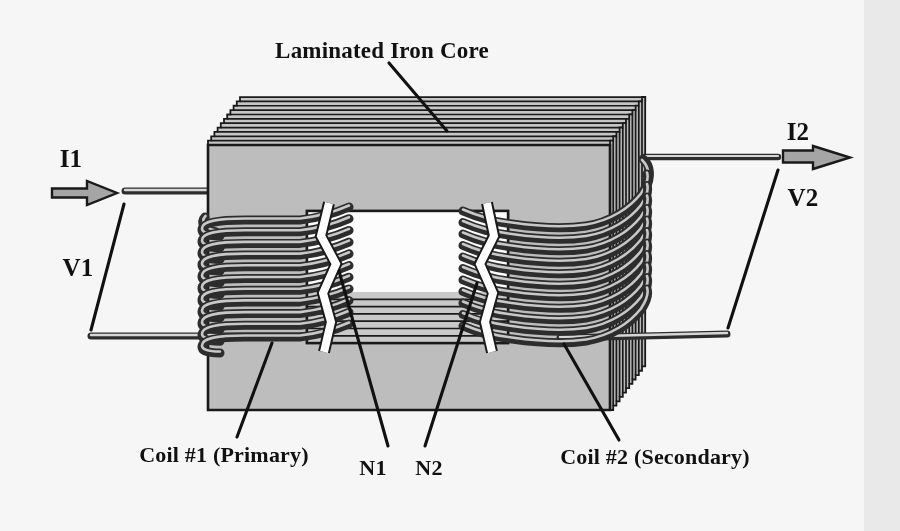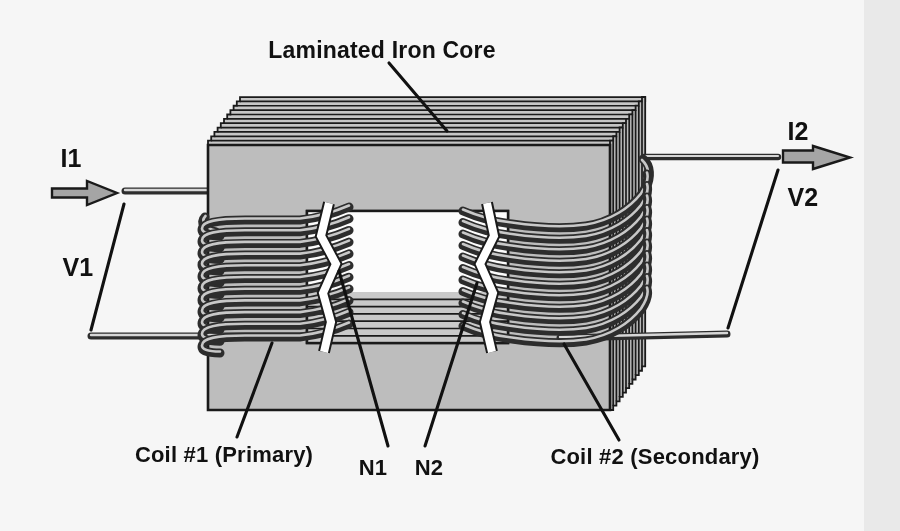--- a/index.html
+++ b/index.html
@@ -1,18 +1,18 @@
 <!DOCTYPE html>
 <html style="--background: #f6f6f6; --core-front: #bdbdbd; --core-top: #c6c6c6; --core-side: #bababa; --window-hole: #fcfcfc; --window-back: #c9c9c9; --outline: #1a1a1a; --wire-dark: #2d2d2d; --wire-highlight: #d6d6d6; --coil-highlight: #c8c8c8; --arrow-fill: #a5a5a5; --break-mark: #ffffff; --label-ink: #111111;"><head>
 <meta charset="utf-8">
 <style>
   html,body{margin:0;padding:0;background:#e9e9e9;}
   .stage{
     position:relative;width:864px;height:531px;overflow:hidden;
-    font-family:Liberation Sans, sans-serif;
+    font-family:Liberation Serif, serif;
   }
   svg{display:block;width:900px;height:531px;}
   .bg{fill:var(--background,#f6f6f6);}
   .core-front{fill:var(--core-front,#bdbdbd);stroke:var(--outline,#1a1a1a);stroke-width:2.6;fill-rule:evenodd;}
   .core-top-fill{fill:var(--core-top,#c6c6c6);stroke:var(--outline,#1a1a1a);stroke-width:1.8;stroke-linejoin:miter;}
   .core-side-fill{fill:var(--core-side,#bababa);stroke:var(--outline,#1a1a1a);stroke-width:1.8;}
   .lam-line{stroke:var(--outline,#1a1a1a);stroke-width:1.7;fill:none;}
   .window-hole{fill:var(--window-hole,#fcfcfc);}
   .window-back{fill:var(--window-back,#c9c9c9);}
   .window-border{fill:none;stroke:var(--outline,#1a1a1a);stroke-width:2.4;}

